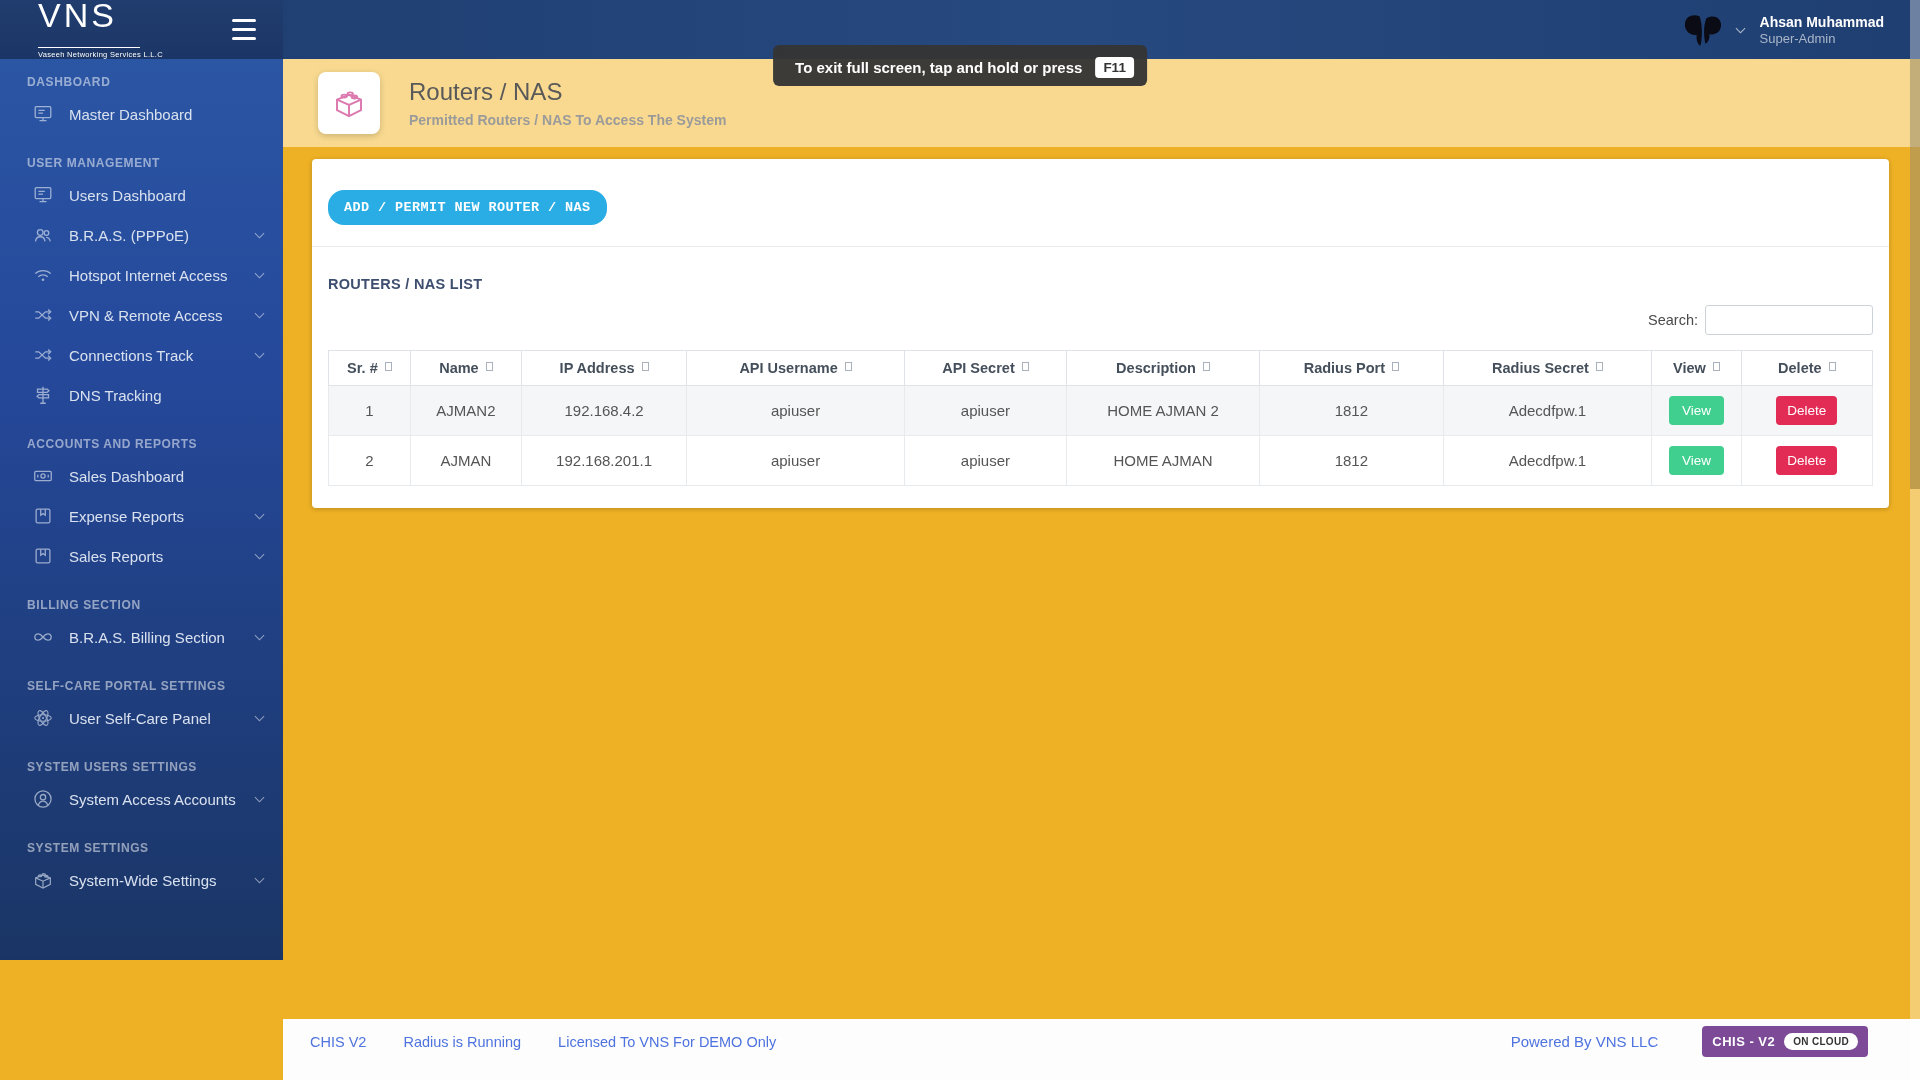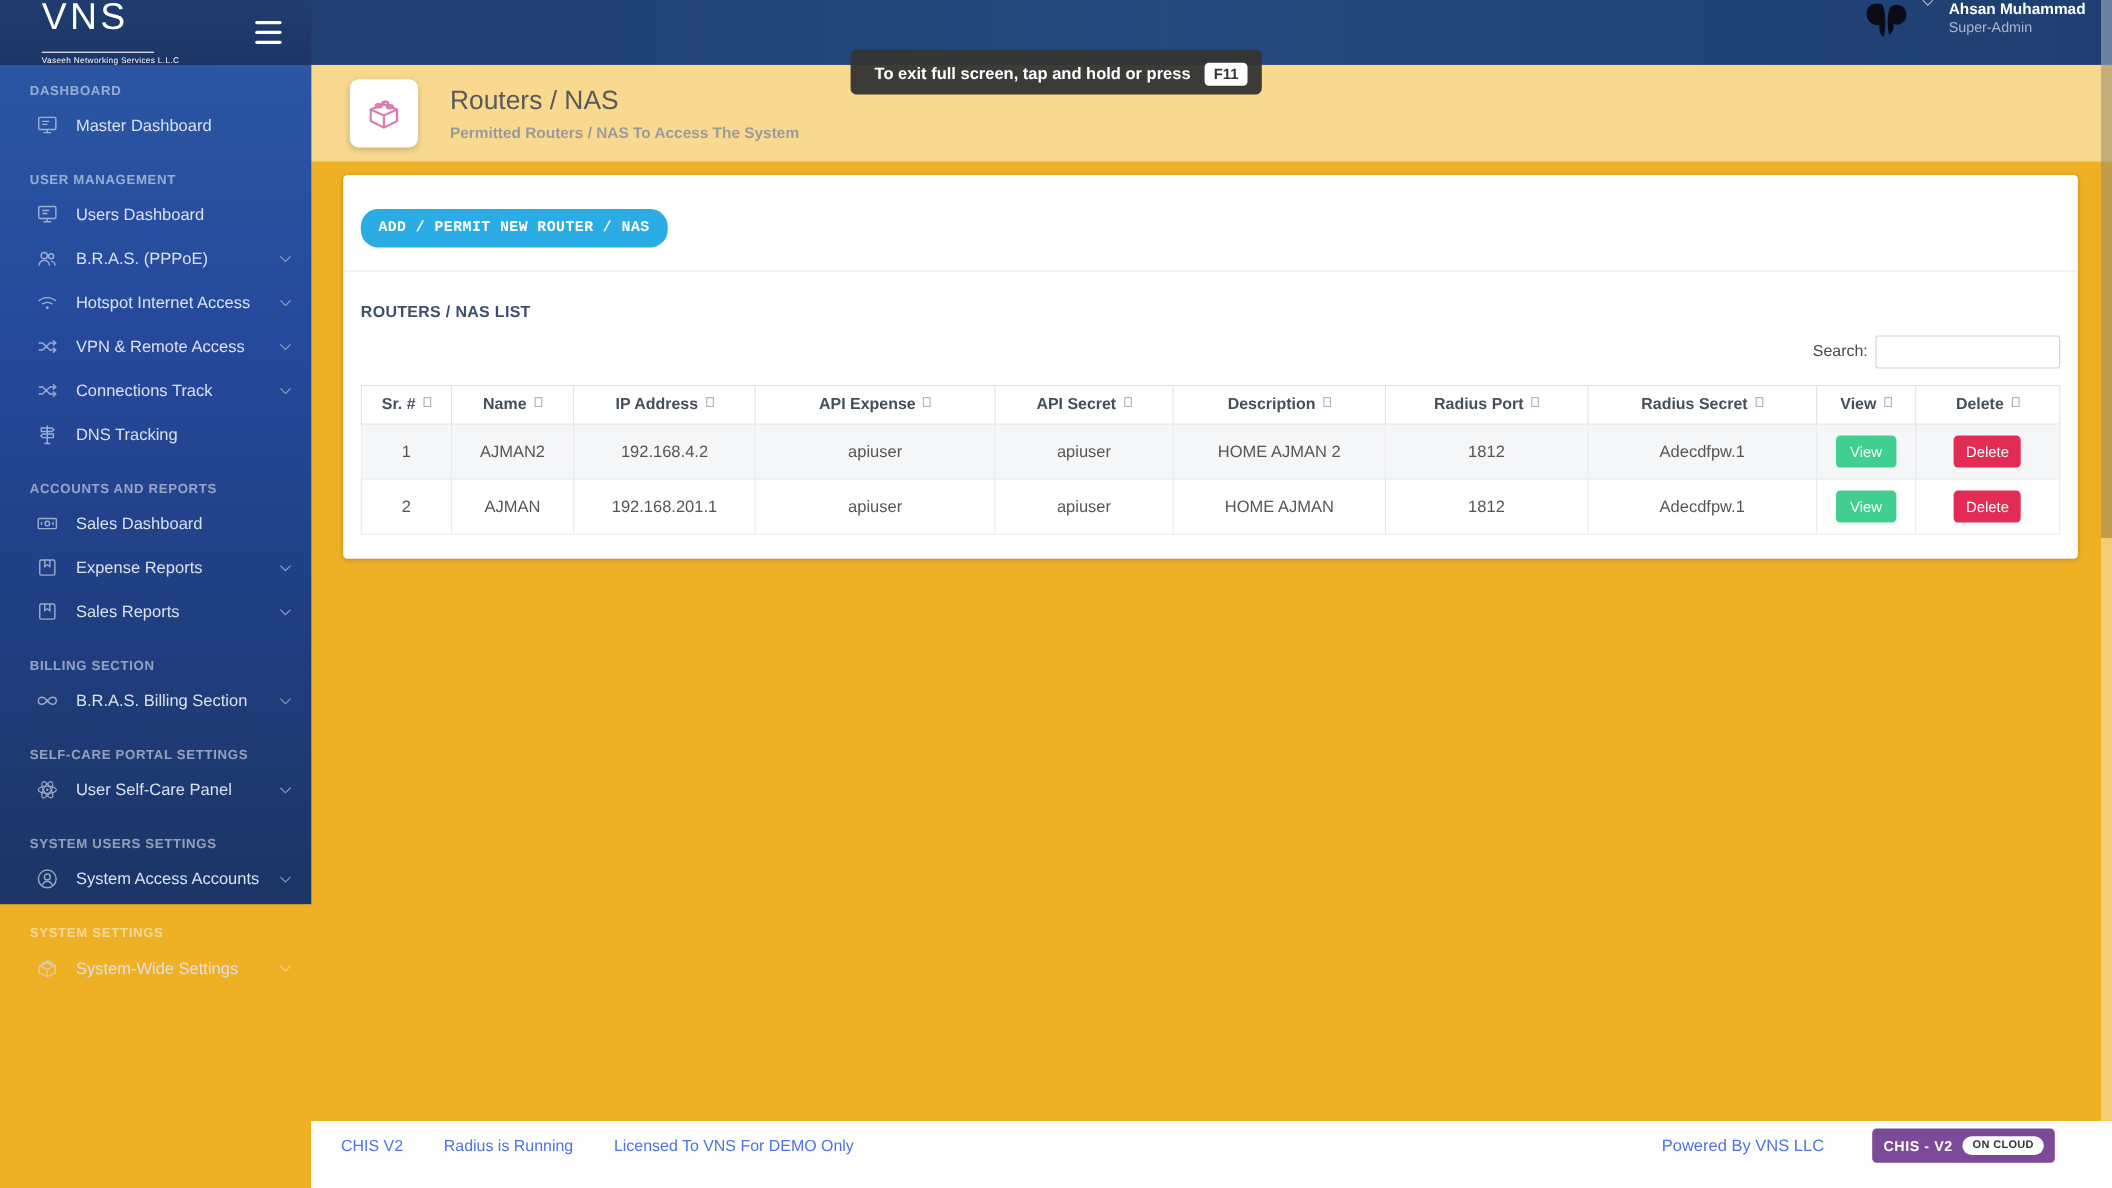--- a/index.html
+++ b/index.html
@@ -11,38 +11,38 @@
             background:linear-gradient(90deg,#1e3c6f 0%,#26497f 55%,#1f3f72 100%); }
   .brand { position:absolute; left:0; top:0; width:283px; height:59px;
            background:linear-gradient(180deg,#213d6f,#1b3666);
            display:flex; flex-direction:column; justify-content:space-between; padding-left:38px; }
   .brand-name { font-size:34px; line-height:30px; color:#fff; font-weight:300; letter-spacing:3px; }
   .brand-tagline { font-size:7.5px; color:#fff; border-top:1px solid #fff; width:102px;
                    margin-top:2px; padding-top:2px; letter-spacing:.3px; white-space:nowrap; }
   .hamburger { position:fixed; left:232px; top:19px; width:24px; height:21px; z-index:6;
                display:flex; flex-direction:column; justify-content:space-between; cursor:pointer; }
   .hamburger span { display:block; width:24px; height:3px; background:#fff; border-radius:2px; }
-  .topbar-right { position:absolute; right:24px; top:0; height:59px; display:flex; align-items:flex-start; }
+  .topbar-right { position:absolute; right:36px; top:0; height:59px; display:flex; align-items:center; }
   .corp-logo { width:40px; height:36px; margin-right:14px; }
   .chev { width:7px; height:7px; border-right:1.7px solid rgba(255,255,255,.65);
           border-bottom:1.7px solid rgba(255,255,255,.65); transform:rotate(45deg); }
   .topbar-right .chev { margin:-3px 16px 0 0; }
   .user-name { font-size:14px; font-weight:bold; color:#fff; line-height:17px; }
   .user-role { font-size:13px; color:#aab6c9; }
 
   
   .toast { position:fixed; top:45px; left:50%; transform:translateX(-50%); z-index:10;
            background:rgba(52,52,52,.96); border-radius:6px; padding:12px 13px 8px 22px;
            display:flex; align-items:center; gap:13px; }
   .toast-text { color:#fff; font-weight:bold; font-size:15px; }
   .toast-key { background:#fff; color:#333; font-weight:bold; font-size:13.5px;
                padding:3px 8px; border-radius:4px; }
 
   
-  .sidebar { position:fixed; left:0; top:59px; width:283px; height:763px; z-index:4;
+  .sidebar { position:fixed; left:0; top:59px; width:283px; height:901px; z-index:4;
              background:linear-gradient(180deg,#2b56a4 0%,#25489a 35%,#1a3565 100%); }
   .nav-heading { margin:22px 0 5px 27px; height:14px; font-size:12px; font-weight:bold;
                  color:rgba(255,255,255,.52); letter-spacing:.6px; }
   .nav-heading.first { margin-top:16px; }
   .nav-item { height:40px; display:flex; align-items:center; padding:0 20px 0 31px;
               color:#d9e1ef; font-size:15px; cursor:pointer; }
   .nav-icon { width:24px; height:24px; margin-right:14px; flex:none; opacity:.7;
               display:flex; align-items:center; justify-content:center; color:#cfd9ea; }
   .nav-icon svg { width:22px; height:22px; }
   .nav-label { flex:1; }
@@ -368,21 +368,21 @@
             <col style="width:11.9%">
             <col style="width:13.5%">
           <col style="width:5.8%">
             <col style="width:8.5%">
         </colgroup>
         <thead>
           <tr>
             <th><span>Sr. #</span><span class="sort-box"></span></th>
             <th><span>Name</span><span class="sort-box"></span></th>
             <th><span>IP Address</span><span class="sort-box"></span></th>
-            <th><span>API Expense</span><span class="sort-box"></span></th>
+            <th><span>API Username</span><span class="sort-box"></span></th>
             <th><span>API Secret</span><span class="sort-box"></span></th>
             <th><span>Description</span><span class="sort-box"></span></th>
             <th><span>Radius Port</span><span class="sort-box"></span></th>
             <th><span>Radius Secret</span><span class="sort-box"></span></th>
             <th><span>View</span><span class="sort-box"></span></th>
             <th><span>Delete</span><span class="sort-box"></span></th>
           </tr>
         </thead>
         <tbody>
           <tr class="striped">

